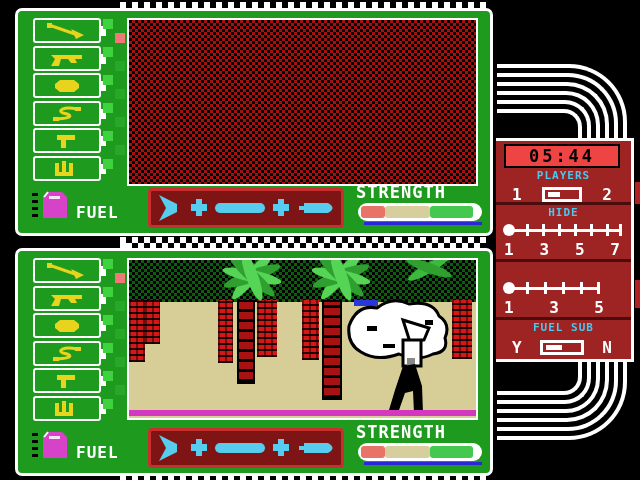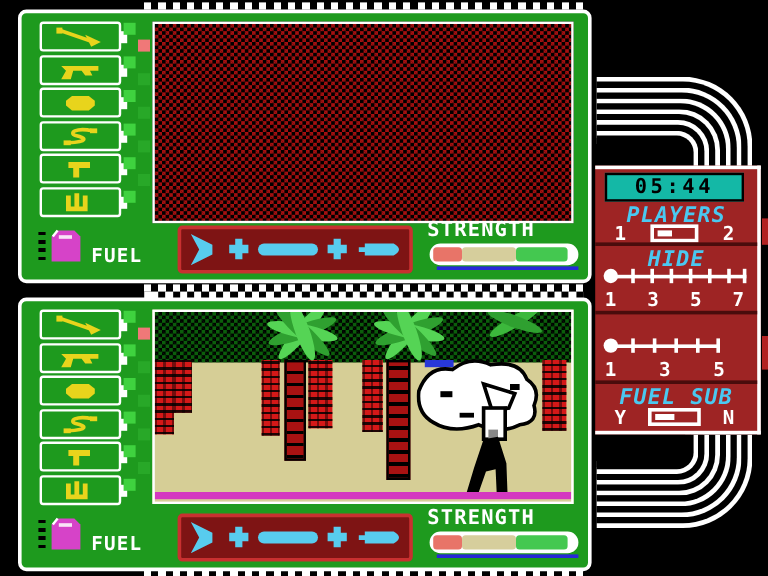--- a/index.html
+++ b/index.html
@@ -53,23 +53,23 @@
   .strength-label{position:absolute;left:338px;top:171px;color:#fff;font-weight:bold;
                   font-size:17px;letter-spacing:1px;}
   .strength-bar{position:absolute;left:340px;top:192px;width:124px;height:18px;background:#fff;
                 border-radius:9px;display:flex;align-items:center;padding:0 3px;box-sizing:border-box;}
   .seg{height:12px;border-radius:3px;}
   .strength-underline{position:absolute;left:346px;top:211px;width:118px;height:3px;background:#2828D8;}
   
   #console{position:absolute;left:496px;top:138px;width:138px;height:224px;background:#9E2424;
            border:3px solid #fff;border-left:none;box-sizing:border-box;}
   #console .sec-label{position:absolute;width:100%;text-align:center;color:#4AC8F0;
-           font-weight:bold;font-size:18px;letter-spacing:1px;font-style:italic;}
+           font-weight:bold;font-size:11px;letter-spacing:1px;}
   #console .divider{position:absolute;left:0;width:100%;height:3px;background:#4A0C0C;}
-  .timerbox{position:absolute;left:8px;top:3px;width:116px;height:24px;background:#14b8a6;
+  .timerbox{position:absolute;left:8px;top:3px;width:116px;height:24px;background:#ef4444;
             border:2px solid #000;box-sizing:border-box;display:flex;align-items:center;
             justify-content:center;color:#000;font-weight:bold;font-size:17px;letter-spacing:3px;}
   .optrow{position:absolute;left:6px;width:120px;display:flex;align-items:center;
           justify-content:space-between;color:#fff;font-weight:bold;font-size:16px;padding:0 10px;
           box-sizing:border-box;}
   .selbox{width:40px;height:15px;border:3px solid #fff;box-sizing:border-box;position:relative;}
   .selbox .mark{position:absolute;left:3px;top:2px;width:12px;height:5px;background:#fff;}
   .slider{position:absolute;left:8px;height:14px;}
   .slider .track{position:absolute;left:0;top:6px;width:100%;height:3px;background:#fff;}
   .slider .tick{position:absolute;top:1px;width:3px;height:12px;background:#fff;}

